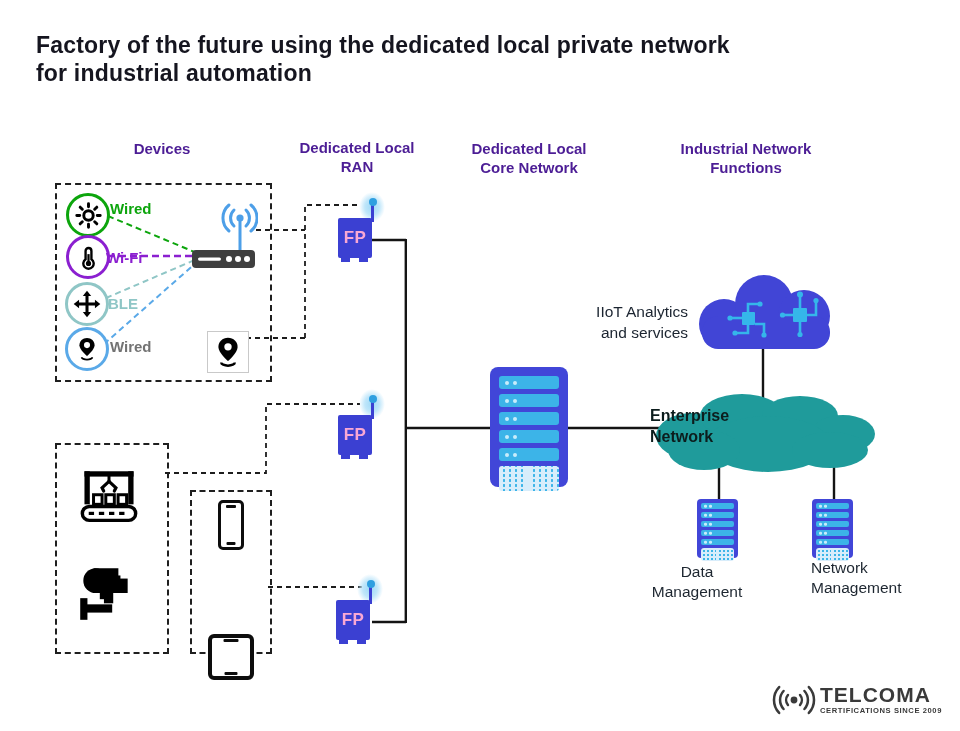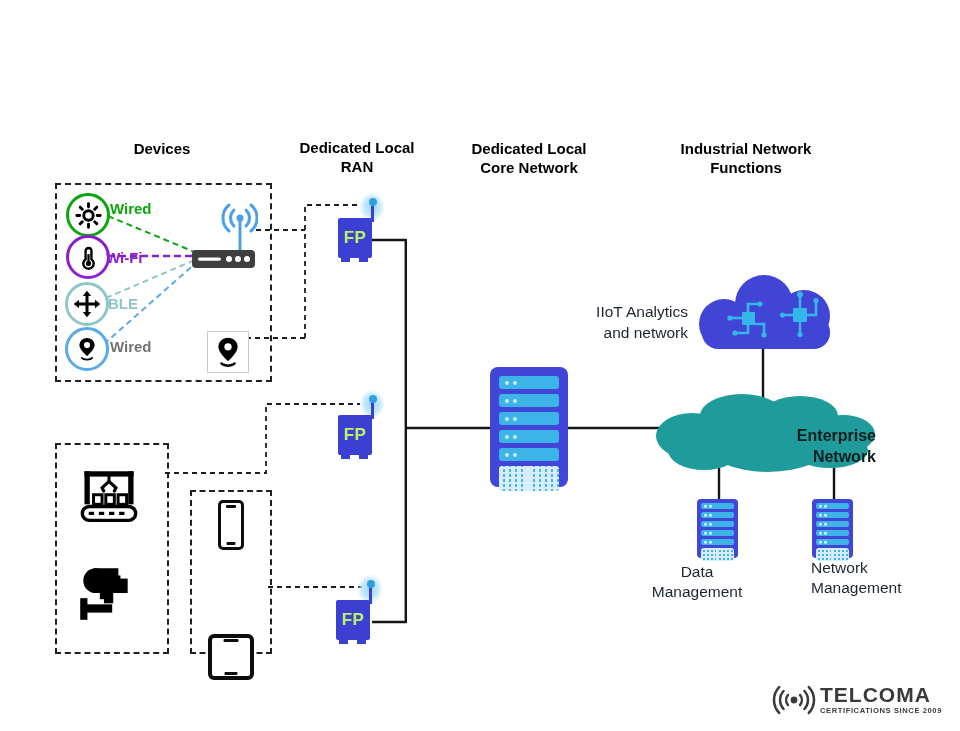--- a/index.html
+++ b/index.html
@@ -5,39 +5,39 @@
   html,body{margin:0;padding:0;background:#ffffff;}
   .canvas{position:relative;width:960px;height:731px;background:#ffffff;overflow:hidden;
           font-family:"Liberation Sans", sans-serif;color:#15151f;}
   .abs{position:absolute;}
   .preline{white-space:pre-line;}
   .overlay{position:absolute;left:0;top:0;width:960px;height:731px;z-index:1;pointer-events:none;}
   .z2{z-index:2;}
 
   .title{left:36px;top:31px;width:760px;font-size:23px;font-weight:700;line-height:28px;
          letter-spacing:.2px;color:#15151f;}
-  .colhead{font-size:15px;font-weight:700;color:#000000;text-align:center;line-height:19px;}
+  .colhead{font-size:15px;font-weight:700;color:#4c1d95;text-align:center;line-height:19px;}
 
   .dashbox{border:2px dashed #1f1f1f;background:transparent;}
 
   .devcircle{width:44px;height:44px;border-radius:50%;background:#fff;border:3px solid;box-sizing:border-box;
              display:flex;align-items:center;justify-content:center;}
   .devlabel{font-size:15px;font-weight:700;}
 
   .pinbox{width:40px;height:40px;background:#fff;border:1px solid #c9c9c9;display:flex;align-items:center;justify-content:center;}
 
   
   .fp{width:46px;height:66px;}
   .fp .glow{position:absolute;right:-3px;top:-4px;width:26px;height:30px;border-radius:50%;
             background:radial-gradient(closest-side,#9fd9f7 0%,#bfe6fa 55%,rgba(255,255,255,0) 100%);}
   .fp .stem{position:absolute;right:8px;top:6px;width:3px;height:20px;background:#3b40d2;}
   .fp .tip{position:absolute;right:5px;top:2px;width:8px;height:8px;border-radius:50%;background:#2f9fe0;}
   .fp .body{position:absolute;left:2px;top:22px;width:34px;height:40px;background:#3b40d2;border-radius:2px;
             display:flex;align-items:center;justify-content:center;}
-  .fp .body span{color:#bef264;font-weight:700;font-size:17px;letter-spacing:.5px;}
+  .fp .body span{color:#f9a8d4;font-weight:700;font-size:17px;letter-spacing:.5px;}
   .fp .foot{position:absolute;bottom:0px;width:9px;height:5px;background:#3b40d2;}
   .fp .foot.l{left:5px;} .fp .foot.r{left:23px;}
 
   
   .server{background:#4146d8;border-radius:8px;box-sizing:border-box;}
   .server .bar{position:relative;background:#3cb4e8;border-radius:3px;}
   .server .bar::before,.server .bar::after{content:"";position:absolute;border-radius:50%;background:#c8ecfb;top:50%;transform:translateY(-50%);}
   .big.server{width:78px;height:120px;padding:9px 9px 8px 9px;}
   .big.server .bar{height:13px;margin-bottom:5px;}
   .big.server .bar::before{width:4px;height:4px;left:6px;}
@@ -47,21 +47,21 @@
                           radial-gradient(circle,#3cb4e8 1.1px,transparent 1.3px);
          background-size:100% 100%,6px 5px;background-position:0 0,2px 2px;}
   .big.server .panel{height:25px;}
   .mini.server{width:41px;height:59px;padding:4px 4px 4px 4px;border-radius:4px;}
   .mini.server .bar{height:6px;margin-bottom:3px;border-radius:2px;}
   .mini.server .bar::before{width:2.5px;height:2.5px;left:3px;}
   .mini.server .bar::after{width:2.5px;height:2.5px;left:8px;}
   .mini.server .panel{height:13px;background-size:100% 100%,4px 4px;background-position:0 0,1px 1px;}
 
   .netlabel{font-size:15.5px;color:#1d2630;line-height:19.5px;}
-  .cloudtext{font-size:16px;font-weight:700;color:#0c1d1d;text-align:right;line-height:21px;margin-top:20px;}
+  .cloudtext{font-size:16px;font-weight:700;color:#0c1d1d;text-align:left;line-height:21px;}
 
   
   .phone{width:26px;height:50px;border:3px solid #0d0d0d;border-radius:5px;background:#fff;position:relative;box-sizing:border-box;}
   .phone::before{content:"";position:absolute;top:2px;left:50%;transform:translateX(-50%);width:10px;height:2.5px;background:#0d0d0d;border-radius:1px;}
   .phone::after{content:"";position:absolute;bottom:2px;left:50%;transform:translateX(-50%);width:9px;height:3px;background:#0d0d0d;border-radius:1px;}
   .tablet{width:46px;height:46px;border:4px solid #0d0d0d;border-radius:6px;background:#fff;position:relative;box-sizing:border-box;}
   .tablet::before{content:"";position:absolute;top:1px;left:50%;transform:translateX(-50%);width:15px;height:2.5px;background:#0d0d0d;border-radius:1px;}
   .tablet::after{content:"";position:absolute;bottom:1px;left:50%;transform:translateX(-50%);width:13px;height:3px;background:#0d0d0d;border-radius:1px;}
 
   
@@ -94,20 +94,22 @@
         <path d="M372 622 H406"></path>
         <path d="M405 428 H492"></path>
         <path d="M566 428 H662"></path>
         <path d="M763 344 V404"></path>
         <path d="M719 450 V501"></path>
         <path d="M834 450 V501"></path>
       </g>
     </g>
   </svg>
 
+  <div class="abs title preline z2">Factory of the future using the dedicated local private network
+for industrial automation</div>
 
   <div class="abs colhead z2" style="left:112px;top:139px;width:100px;">Devices</div>
   <div class="abs colhead preline z2" style="left:267px;top:138px;width:180px;">Dedicated Local
 RAN</div>
   <div class="abs colhead preline z2" style="left:439px;top:139px;width:180px;">Dedicated Local
 Core Network</div>
   <div class="abs colhead preline z2" style="left:656px;top:139px;width:180px;">Industrial Network
 Functions</div>
 
   <div class="abs dashbox z2" style="left:55px;top:183px;width:213px;height:195px;">
@@ -214,21 +216,21 @@
   <div class="abs big server z2" style="left:490px;top:367px;">
     <div class="bar"></div>
     <div class="bar"></div>
     <div class="bar"></div>
     <div class="bar"></div>
     <div class="bar"></div>
     <div class="panel"></div>
   </div>
 
   <div class="abs preline z2" style="left:560px;top:301px;width:128px;text-align:right;font-size:15.5px;color:#1b2430;line-height:21px;">IIoT Analytics
-and network</div>
+and services</div>
   <div class="abs z2" style="left:696px;top:272px;">
     <svg width="140" height="82" viewBox="0 0 140 82">
       <g fill="#4145d6">
         <circle cx="28" cy="52" r="25"></circle>
         <circle cx="68" cy="32" r="29"></circle>
         <circle cx="108" cy="44" r="26"></circle>
         <rect x="6" y="44" width="128" height="33" rx="16"></rect>
       </g>
       <g stroke="#35b6ea" stroke-width="2.6" fill="none">
         <path d="M46 46 H36"></path>

